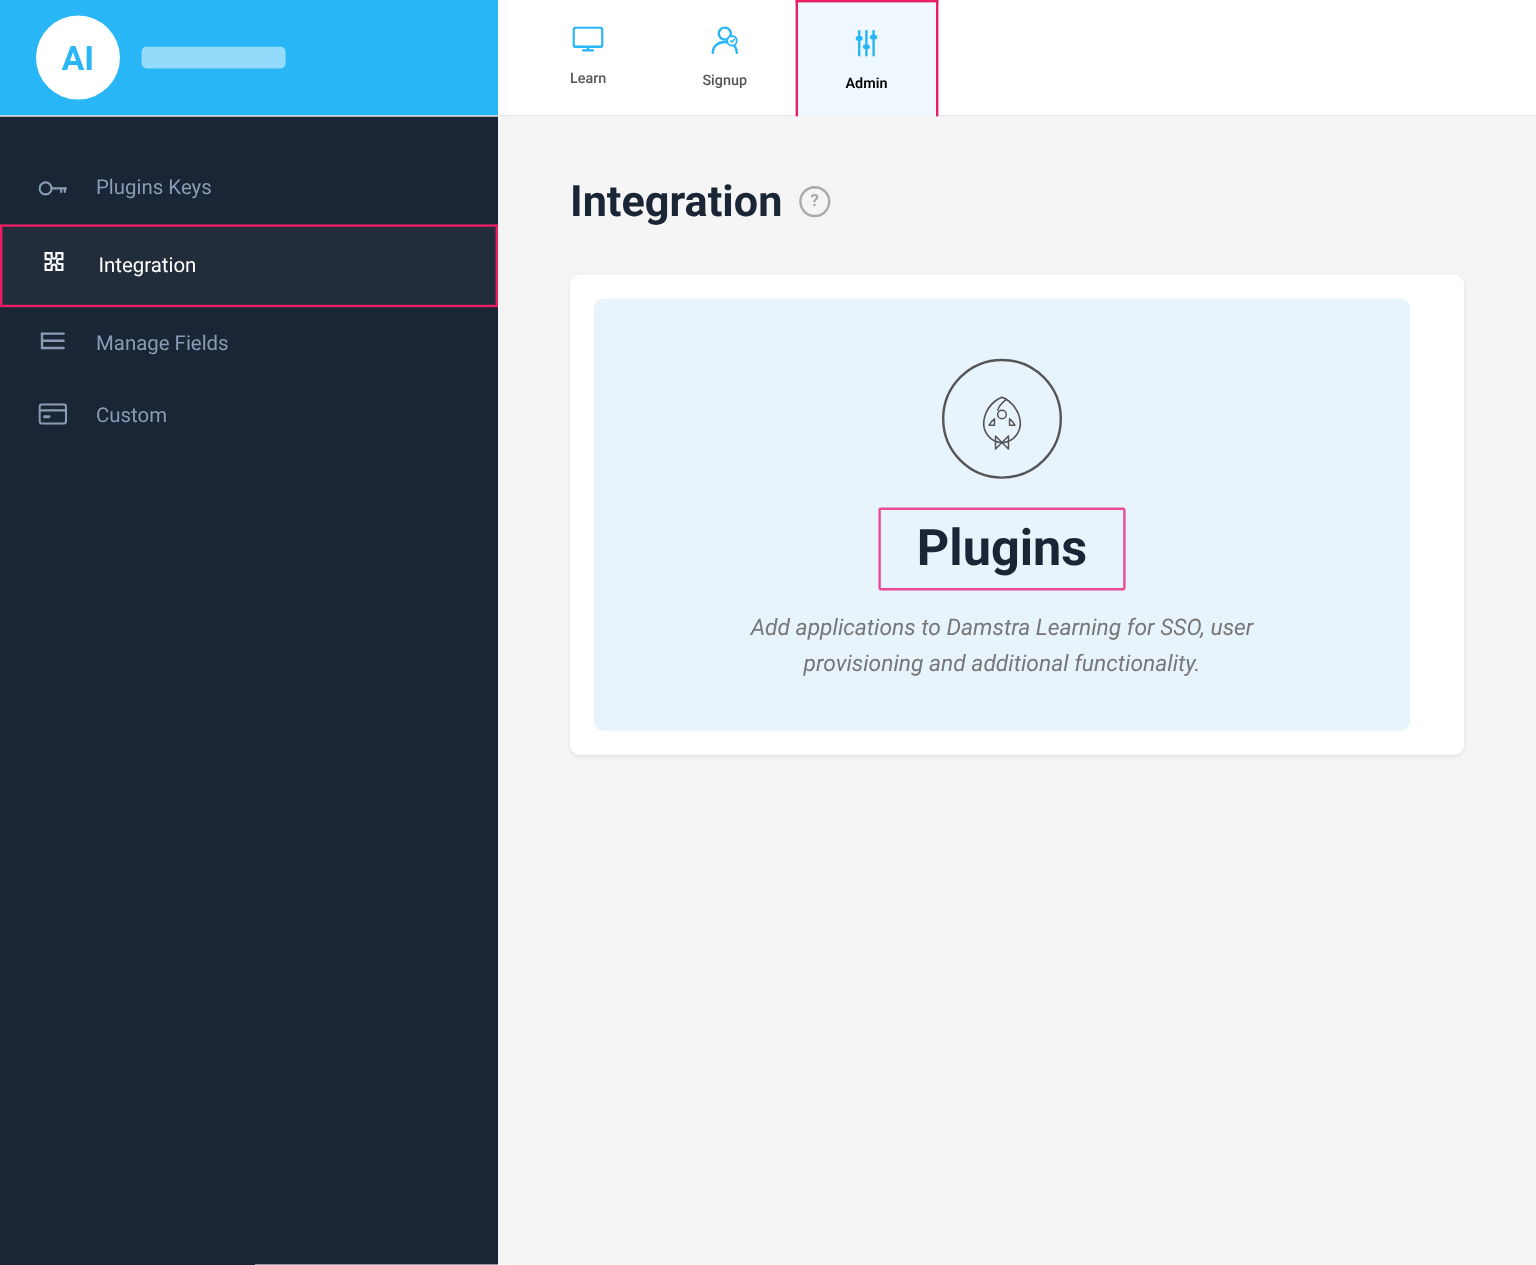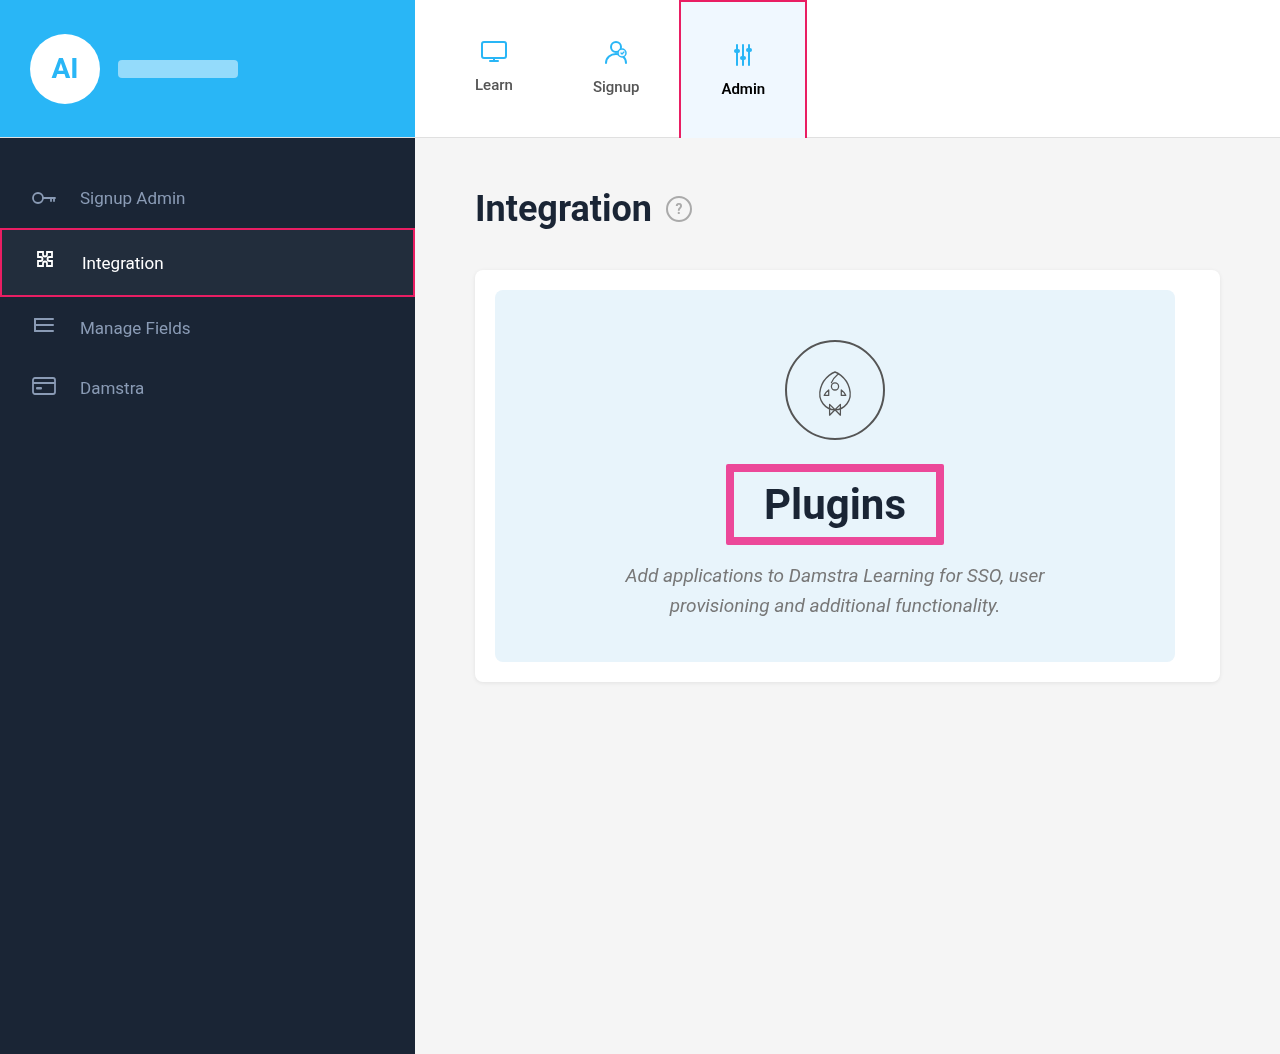--- a/index.html
+++ b/index.html
@@ -2,21 +2,21 @@
 <html><head>
   <meta charset="utf-8">
   <style>
     * { box-sizing: border-box; margin: 0; padding: 0; }
     body { font-family: -apple-system, BlinkMacSystemFont, 'Segoe UI', Roboto, sans-serif; display: flex; flex-direction: column; height: 1054px; width: 1280px; overflow: hidden; }
 
     
     .top-header {
       display: flex;
       align-items: stretch;
-      height: 138px;
+      height: 97px;
       background: #fff;
       border-bottom: 1px solid #e0e0e0;
     }
 
     .brand-section {
       width: 415px;
       background: #29b6f6;
       display: flex;
       align-items: center;
       padding: 0 30px;
@@ -73,21 +73,21 @@
       border-bottom: none;
       margin-bottom: -1px;
     }
 
     .nav-tab .tab-icon {
       font-size: 22px;
       color: #29b6f6;
     }
 
     .nav-tab .tab-label {
-      font-size: 15px;
+      font-size: 12px;
       font-weight: 500;
     }
 
     .nav-tab.active .tab-label {
       color: #000000;
       font-weight: 600;
     }
 
     
     .main-area {
@@ -206,21 +206,21 @@
     .rocket-svg {
       width: 54px;
       height: 54px;
     }
 
     .plugin-title {
       font-size: 42px;
       font-weight: 700;
       color: #1a2535;
       margin-bottom: 16px;
-      border: 8px solid #ec4899;
+      border: 2px solid #ec4899;
       padding: 8px 30px;
       display: inline-block;
       border-radius: 2px;
     }
 
     .plugin-description {
       font-size: 19px;
       color: #777;
       font-style: italic;
       line-height: 1.6;
@@ -287,21 +287,21 @@
 
     <div class="sidebar-item">
       <span class="item-icon">
         <svg width="24" height="14" viewBox="0 0 24 14" fill="none">
           <circle cx="6" cy="7" r="5" stroke="#8a9bb5" stroke-width="1.8" fill="none"></circle>
           <line x1="11" y1="7" x2="23" y2="7" stroke="#8a9bb5" stroke-width="1.8" stroke-linecap="round"></line>
           <line x1="19" y1="7" x2="19" y2="10" stroke="#8a9bb5" stroke-width="1.8" stroke-linecap="round"></line>
           <line x1="22" y1="7" x2="22" y2="10" stroke="#8a9bb5" stroke-width="1.8" stroke-linecap="round"></line>
         </svg>
       </span>
-      <span class="item-label">Signup Admin</span>
+      <span class="item-label">Plugins Keys</span>
     </div>
 
     <div class="sidebar-item active">
       <span class="item-icon">
         <svg width="24" height="24" viewBox="0 0 24 24" fill="none">
           <path d="M4 4h5v2.5c0 1.1.9 2 2 2s2-.9 2-2V4h5v5h-2.5c-1.1 0-2 .9-2 2s.9 2 2 2H18v5h-5v-2.5c0-1.1-.9-2-2-2s-2 .9-2 2V18H4v-5h2.5c1.1 0 2-.9 2-2s-.9-2-2-2H4V4z" stroke="#fff" stroke-width="1.8" fill="none"></path>
         </svg>
       </span>
       <span class="item-label">Integration</span>
     </div>
@@ -319,21 +319,21 @@
     </div>
 
     <div class="sidebar-item">
       <span class="item-icon">
         <svg width="24" height="18" viewBox="0 0 24 18" fill="none">
           <rect x="1" y="1" width="22" height="16" rx="2" stroke="#8a9bb5" stroke-width="1.8" fill="none"></rect>
           <line x1="1" y1="6" x2="23" y2="6" stroke="#8a9bb5" stroke-width="2"></line>
           <rect x="4" y="10" width="6" height="2.5" rx="1" fill="#8a9bb5"></rect>
         </svg>
       </span>
-      <span class="item-label">Damstra</span>
+      <span class="item-label">Custom</span>
     </div>
 
   </aside>
 
   <main class="content">
 
     <div class="page-title-row">
       <h1 class="page-title">Integration</h1>
       <div class="help-icon">
         <span>?</span>

